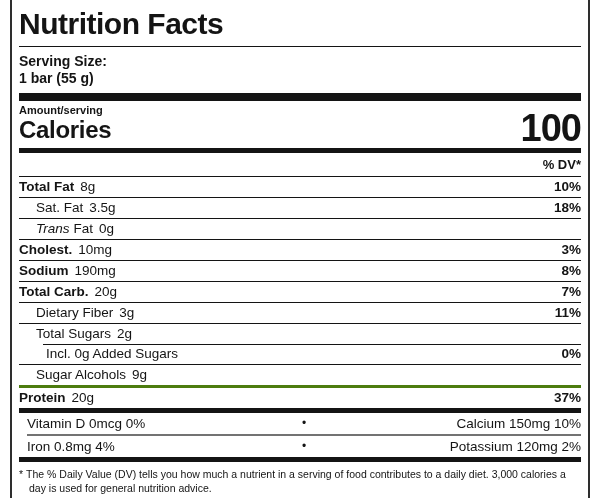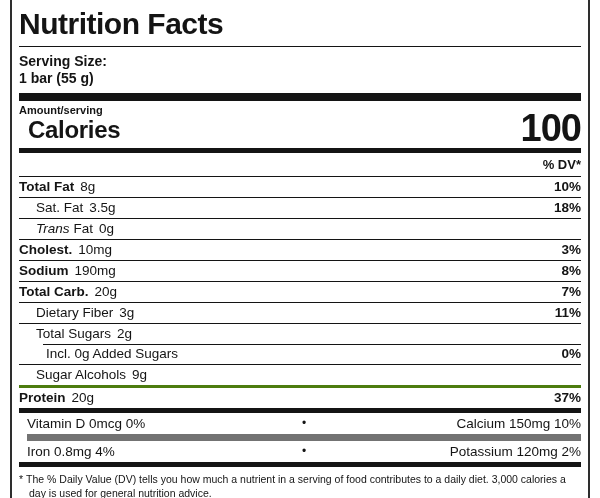--- a/index.html
+++ b/index.html
@@ -16,21 +16,21 @@
   .nf-title {
     font-size: 30px; font-weight: 900; letter-spacing: -0.5px;
     margin: 2px 0 6px 0; line-height: 1.05;
   }
   .hr { height: 1px; background: #141414; }
   .bar-thick { height: 8px; background: #141414; }
   .bar-med { height: 5px; background: #141414; }
   .serving { margin: 6px 0 6px 0; font-size: 14px; font-weight: bold; line-height: 17px; }
   .calories-block { display: flex; justify-content: space-between; align-items: flex-end; margin: 3px 0 5px 0; }
   .amount-serving { font-size: 11px; font-weight: bold; line-height: 13px; }
-  .calories-word { font-size: 24px; font-weight: 900; line-height: 26px; letter-spacing: -0.3px; margin-left: 9px; }
+  .calories-word { font-size: 24px; font-weight: 900; line-height: 26px; letter-spacing: -0.3px; }
   .calories-value { font-size: 38px; font-weight: 900; line-height: 30px; letter-spacing: -1px; }
   .dv-header { text-align: right; font-size: 13px; font-weight: bold; padding: 4px 0 4px 0; }
   .row {
     display: flex; justify-content: space-between; align-items: center;
     min-height: 20px; font-size: 13.5px; border-top: 1px solid #141414;
   }
   .row .row-name { font-weight: normal; }
   .row.lvl0 .row-name { font-weight: bold; }
   .row.lvl0 .row-name .amt { font-weight: normal; }
   .row.lvl1 { padding-left: 0; }
@@ -41,21 +41,21 @@
   .row .it { font-style: italic; margin-right: 4px; }
   .row.inset-top { border-top: none; position: relative; }
   .row.inset-top::before {
     content: ""; position: absolute; top: 0; left: 24px; right: 0; height: 1px; background: #141414;
   }
   .row.protein { border-top: 3px solid #4d7c0f; }
   .vit-row {
     display: grid; grid-template-columns: 1fr 30px 1fr; align-items: center;
     min-height: 21px; font-size: 13.5px; margin-left: 8px;
   }
-  .vit-row + .vit-row { border-top: 7px solid #737373; }
+  .vit-row + .vit-row { border-top: 2px solid #737373; }
   .vit-left { text-align: left; }
   .vit-bullet { text-align: center; font-size: 12px; }
   .vit-right { text-align: right; }
   .footnote {
     font-size: 10.5px; line-height: 1.35; padding: 5px 0 2px 0;
     padding-left: 10px; text-indent: -10px;
   }
   .footnote .marker { margin-right: 3px; }
 </style>
 </head>

